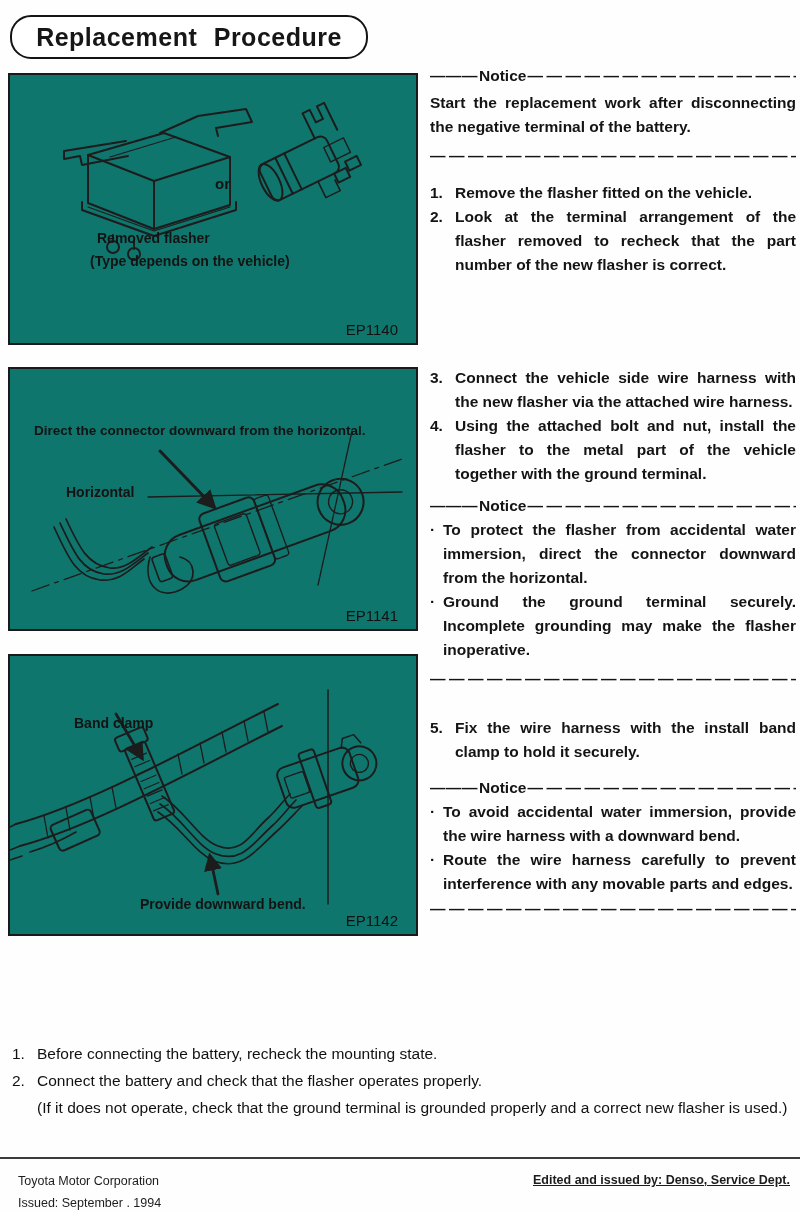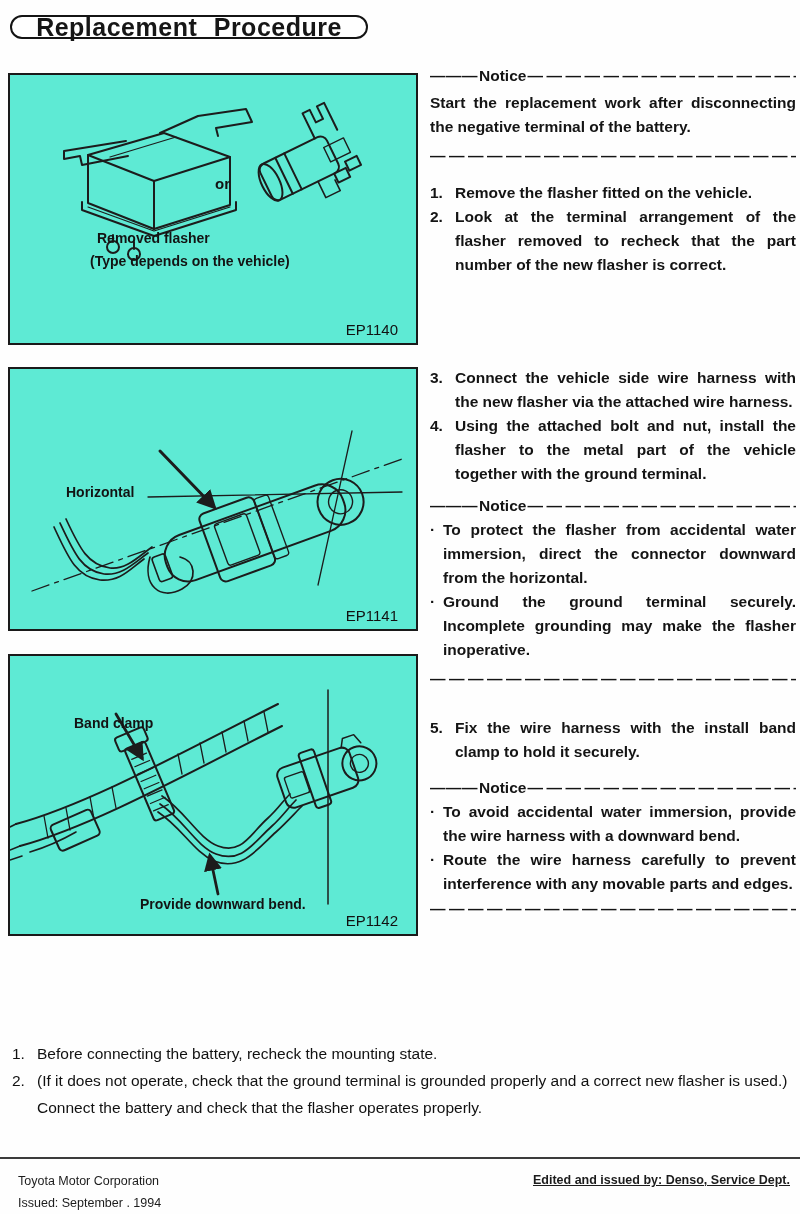--- a/index.html
+++ b/index.html
@@ -8,25 +8,25 @@
     position:relative; width:800px; height:1214px; margin:0 auto;
     background:#fefefe; color:#161616;
     font-family:"Liberation Sans", sans-serif; overflow:hidden;
   }
   
   .title-pill {
     position:absolute; border:2.5px solid #141414; border-radius:21px;
     display:flex; align-items:center; justify-content:center;
     font-weight:700; letter-spacing:0.5px; background:#fff;
   }
-  .tp1 { left:10px; top:15px;  width:358px; height:24px; font-size:25px; word-spacing:9px; }
+  .tp1 { left:10px; top:15px;  width:358px; height:44px; font-size:25px; word-spacing:9px; }
   .tp2 { left:8px;  top:966px; width:388px; height:44px; font-size:25px; word-spacing:8px; }
 
   
-  .figbox { position:absolute; left:8px; width:410px; border:2px solid #1a1a1a; background:#5eead4; }
+  .figbox { position:absolute; left:8px; width:410px; border:2px solid #1a1a1a; background:#0f766e; }
   .fb1 { top:73px;  height:272px; }
   .fb2 { top:367px; height:264px; }
   .fb3 { top:654px; height:282px; }
   .figbox svg { position:absolute; left:0; top:0; display:block; }
   .figlabel { position:absolute; font-weight:700; font-size:14px; white-space:nowrap; color:#131313; }
   .figcode  { position:absolute; right:18px; bottom:5px; font-weight:400; font-size:15px; color:#111;margin-top:17px; }
 
   
   .rc { position:absolute; left:430px; width:366px; font-size:15.5px; font-weight:700; color:#141414; }
   .blk1 { top:64px; }  .blk2 { top:366px; }  .blk3 { top:716px; }
@@ -128,20 +128,21 @@
         </g>
 
         <path d="M44 158 C58 188 66 208 90 211 C110 213 120 200 134 190" stroke-width="1.7"></path>
         <path d="M50 154 C64 184 72 202 94 205 C112 207 124 194 138 184" stroke-width="1.7"></path>
         <path d="M56 150 C70 180 78 196 100 199 C116 201 128 188 142 178" stroke-width="1.7"></path>
         <path d="M140 188 C132 216 150 232 172 220 C188 211 186 192 170 188" stroke-width="1.7"></path>
 
         <line x1="150" y1="82" x2="204" y2="138" stroke-width="3" marker-end="url(#ah2)"></line>
       </g>
     </svg>
+    <span class="figlabel" style="left:24px; top:54px; font-size:13.5px;">Direct the connector downward from the horizontal.</span>
     <span class="figlabel" style="left:56px; top:115px;">Horizontal</span>
     <span class="figcode">EP1141</span>
   </div>
 
   <div class="figbox fb3">
     <svg width="406" height="278" viewBox="0 0 406 278">
       <defs>
         <marker id="ah3" viewBox="0 0 10 10" refX="8" refY="5" markerWidth="6.5" markerHeight="6.5" orient="auto">
           <path d="M0 0 L10 5 L0 10 z" fill="#1c1c1c"></path>
         </marker>
@@ -259,22 +260,22 @@
 
 
   <div class="checks">
     <div class="chk">
       <span class="n">1.</span>
       <span class="t">Before connecting the battery, recheck the mounting state.</span>
     </div>
     <div class="chk">
       <span class="n">2.</span>
       <span class="t">
+        <div>Connect the battery and check that the flasher operates properly.</div>
         <div>(If it does not operate, check that the ground terminal is grounded properly and a correct new flasher is used.)</div>
-        <div>Connect the battery and check that the flasher operates properly.</div>
       </span>
     </div>
   </div>
 
   <div class="footrule"></div>
   <div class="footleft">
     <div>Toyota Motor Corporation</div>
     <div>Issued: September . 1994</div>
   </div>
   <div class="footright">Edited and issued by: Denso, Service Dept.</div>

